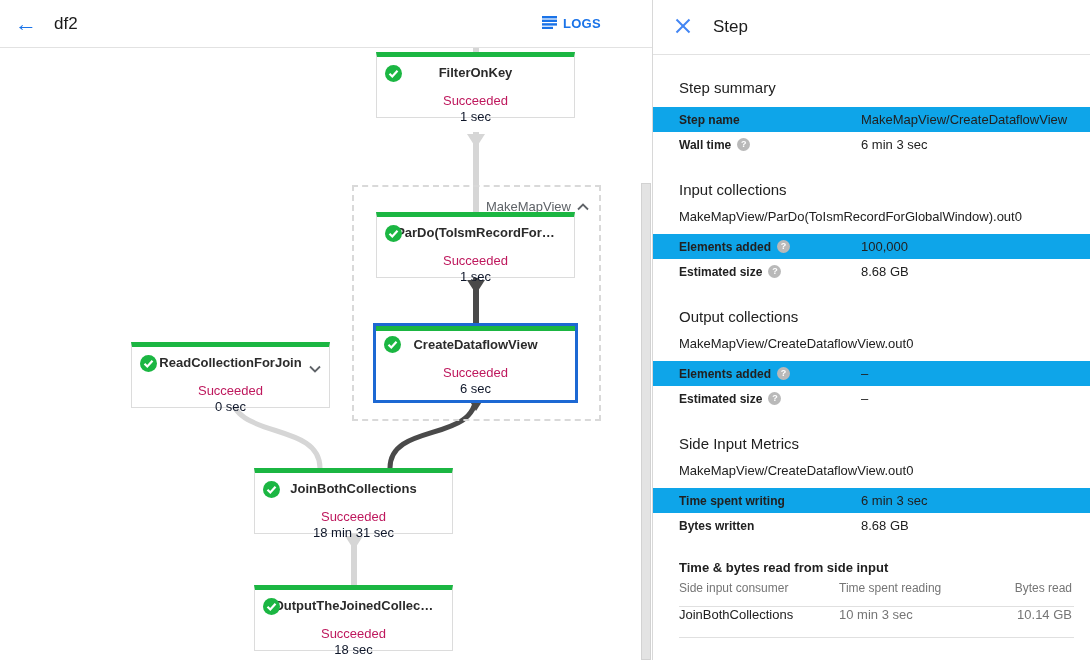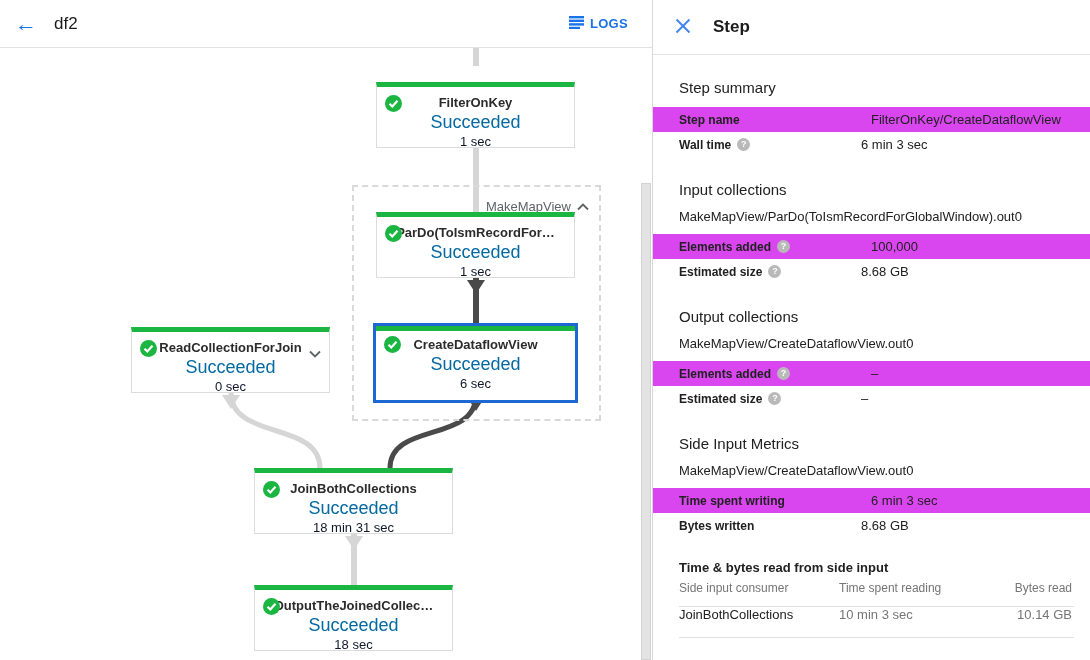--- a/index.html
+++ b/index.html
@@ -6,60 +6,60 @@
   html,body { width:1090px; height:660px; overflow:hidden; background:#fff;
     font-family:"Liberation Sans","DejaVu Sans",sans-serif; color:#212121; }
   .app { position:relative; width:1090px; height:660px; }
 
   
   .toolbar { position:absolute; left:0; top:0; width:652px; height:48px;
     border-bottom:1px solid #e2e2e2; display:flex; align-items:center; background:#fff; z-index:5; }
   .back-btn { width:40px; height:40px; margin-left:6px; border:none; background:none; cursor:pointer;
     color:#1a73e8; font-size:22px; line-height:40px; }
   .job-title { font-size:17px; color:#1c1c1c; margin-left:8px; }
-  .logs-btn { margin-left:auto; margin-right:24px; display:flex; align-items:center; gap:6px;
+  .logs-btn { margin-left:auto; margin-right:51px; display:flex; align-items:center; gap:6px;
     border:none; background:none; color:#1a73e8; font-weight:bold; font-size:13px;
     letter-spacing:0.3px; cursor:pointer; }
 
   
   .graph { position:absolute; left:0; top:48px; width:652px; height:612px; background:#fff; overflow:hidden; }
   .edges { position:absolute; left:0; top:0; }
 
   .node { position:absolute; width:199px; height:66px; background:#fff;
     border:1px solid #dcdcdc; border-top:5px solid #1bb642; text-align:center; cursor:pointer; }
   .node .check { position:absolute; left:8px; top:8px; }
   .node .ntitle { font-size:13px; font-weight:bold; color:#2b2b2b; margin-top:8px; }
-  .node .nstatus { font-size:18px; color:#0369a1; margin-top:2px; }
+  .node .nstatus { font-size:13px; color:#be185d; margin-top:13px; }
   .node .ntime { font-size:13px; color:#0f172a; margin-top:1px; }
   .node.selected { border:3px solid #1d68d3; border-top:3px solid #1d68d3; width:205px; height:80px; }
   .node.selected .bar { display:block; height:5px; background:#1bb642; }
   .expand-chevron { position:absolute; right:8px; top:12px; cursor:pointer; }
 
   .group-box { position:absolute; border:2px dashed #d9d9d9; background:transparent; }
   .group-label { position:absolute; right:10px; top:12px; font-size:13px; color:#5f6368;
     display:flex; align-items:center; gap:6px; cursor:pointer; }
 
   .vscroll { position:absolute; right:1px; top:135px; width:10px; height:477px;
     background:#e3e3e3; border:1px solid #d2d2d2; cursor:pointer; }
 
   
   .divider { position:absolute; left:652px; top:0; width:1px; height:660px; background:#d8d8d8; }
 
   
   .panel { position:absolute; left:653px; top:0; width:437px; height:660px; background:#fff; }
-  .panel-header { height:55px; border-bottom:1px solid #e2e2e2; display:flex; align-items:center;font-weight:bold; }
+  .panel-header { height:55px; border-bottom:1px solid #e2e2e2; display:flex; align-items:center; }
   .close-btn { width:36px; height:36px; margin-left:12px; border:none; background:none; cursor:pointer; }
   .panel-title { font-size:17px; color:#1c1c1c; margin-left:12px; }
 
   .panel-body { padding:0 0 0 0; }
   .section-heading { font-size:15px; color:#212121; margin:24px 0 11px 26px; }
   .collection-name { font-size:13px; color:#212121; margin:0 0 10px 26px; }
   .kv-rows { width:100%; }
   .kv-row { display:flex; align-items:center; height:25px; padding-left:26px; font-size:13px; }
-  .kv-row.alt { background:#d946ef;gap:10px; }
+  .kv-row.alt { background:#0ea5e9; }
   .kv-label { width:182px; font-weight:bold; font-size:12px; color:#212121;
     display:flex; align-items:center; gap:6px; }
   .kv-value { color:#212121; }
   .help { display:inline-block; width:13px; height:13px; border-radius:50%; background:#b9b9b9;
     color:#fff; font-size:9px; font-weight:bold; text-align:center; line-height:13px; cursor:pointer; }
 
   .table-heading { font-size:13px; font-weight:bold; margin:22px 0 0 26px; }
   .si-table { margin:6px 0 0 26px; width:395px; font-size:13px; }
   .si-head, .si-row { display:flex; align-items:flex-start; border-bottom:1px solid #e0e0e0; }
   .si-head { height:26px; color:#757575; font-size:12px; }
@@ -121,21 +121,21 @@
       <div class="group-label">
         <span>MakeMapView</span>
         <span>
           <svg width="12" height="8" viewBox="0 0 12 8">
               <polyline points="1,6.5 6,1.5 11,6.5" fill="none" stroke="#5f6368" stroke-width="1.8"></polyline>
             </svg>
         </span>
       </div>
     </div>
 
-    <div class="node" style="left:376px; top:34px;">
+    <div class="node" style="left:376px; top:4px;">
       <span class="check">
         <svg width="17" height="17" viewBox="0 0 17 17">
             <circle cx="8.5" cy="8.5" r="8.5" fill="#1bb642"></circle>
             <polyline points="4.5,8.8 7.3,11.5 12.5,5.7" fill="none" stroke="#fff" stroke-width="2.2"></polyline>
           </svg>
       </span>
       <div class="ntitle">FilterOnKey</div>
       <div class="nstatus">Succeeded</div>
       <div class="ntime">1 sec</div>
     </div>
@@ -158,21 +158,21 @@
         <svg width="17" height="17" viewBox="0 0 17 17">
             <circle cx="8.5" cy="8.5" r="8.5" fill="#1bb642"></circle>
             <polyline points="4.5,8.8 7.3,11.5 12.5,5.7" fill="none" stroke="#fff" stroke-width="2.2"></polyline>
           </svg>
       </span>
       <div class="ntitle" style="margin-top:6px;">CreateDataflowView</div>
       <div class="nstatus">Succeeded</div>
       <div class="ntime">6 sec</div>
     </div>
 
-    <div class="node" style="left:131px; top:279px;">
+    <div class="node" style="left:131px; top:294px;">
       <span class="check">
         <svg width="17" height="17" viewBox="0 0 17 17">
             <circle cx="8.5" cy="8.5" r="8.5" fill="#1bb642"></circle>
             <polyline points="4.5,8.8 7.3,11.5 12.5,5.7" fill="none" stroke="#fff" stroke-width="2.2"></polyline>
           </svg>
       </span>
       <span class="expand-chevron">
         <svg width="12" height="8" viewBox="0 0 12 8">
             <polyline points="1,1.5 6,6.5 11,1.5" fill="none" stroke="#5f6368" stroke-width="1.8"></polyline>
           </svg>
@@ -227,21 +227,21 @@
     </div>
 
     <div class="panel-body">
 
       <div class="section-heading">Step summary</div>
       <div class="kv-rows">
         <div class="kv-row alt">
           <span class="kv-label">
               <span>Step name</span>
             </span>
-          <span class="kv-value">FilterOnKey/CreateDataflowView</span>
+          <span class="kv-value">MakeMapView/CreateDataflowView</span>
         </div>
         <div class="kv-row">
           <span class="kv-label">
               <span>Wall time</span>
               <span class="help">?</span>
             </span>
           <span class="kv-value">6 min 3 sec</span>
         </div>
       </div>
 

